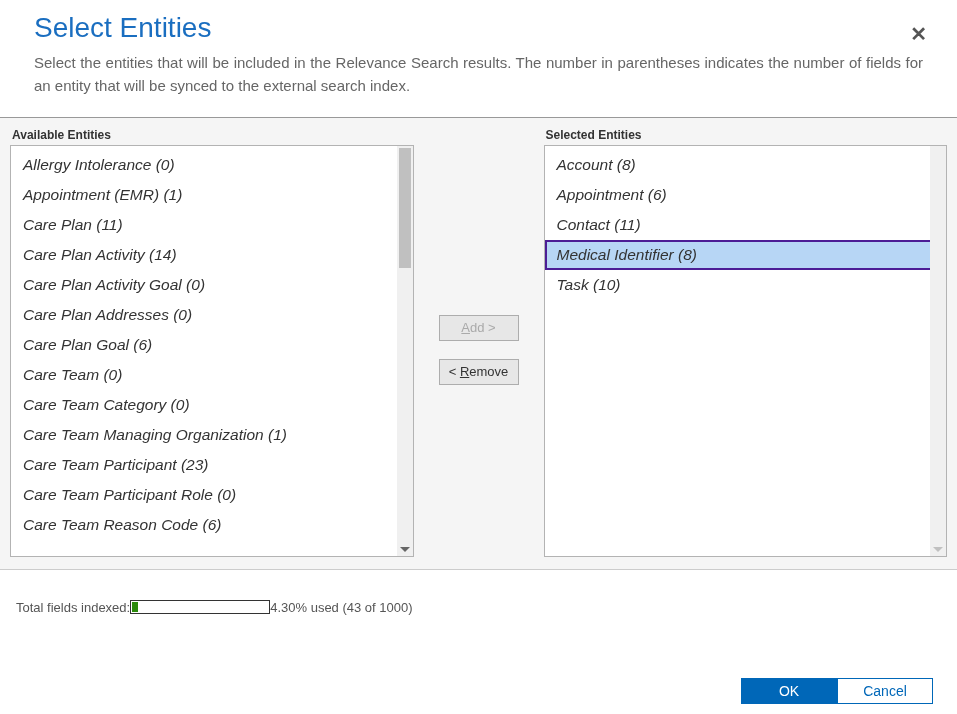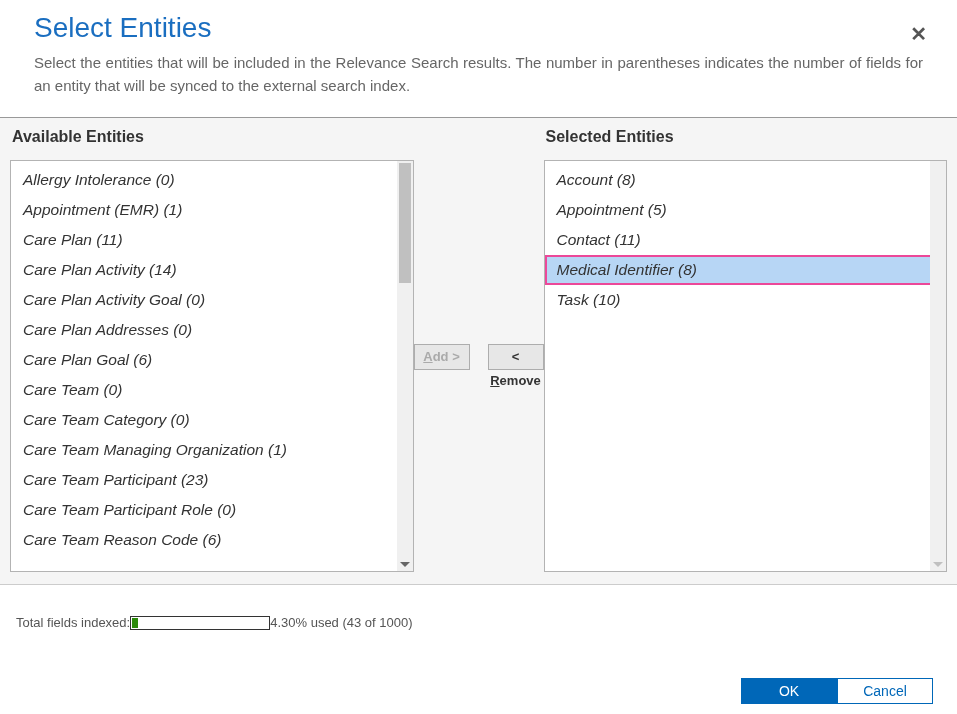--- a/index.html
+++ b/index.html
@@ -45,24 +45,24 @@
       padding: 10px 10px 12px 10px;
       display: flex;
       align-items: stretch;
     }
     .list-col {
       flex: 1;
       display: flex;
       flex-direction: column;
     }
     .list-label {
-      font-size: 16px;
+      font-size: 12px;
       font-weight: 700;
       color: #333;
-      margin-bottom: 14px;
+      margin-bottom: 3px;
       padding-left: 2px;
     }
     .listbox-wrap {
       position: relative;
       background: #fff;
       border: 1px solid #b3b3b3;
       height: 412px;
       overflow: hidden;
     }
     .listbox {
@@ -74,21 +74,21 @@
     }
     .listbox li {
       padding: 6px 12px;
       font-size: 15.5px;
       color: #333;
       cursor: default;
       white-space: nowrap;
     }
     .selected-item {
       background: #b7d6f5;
-      border: 2px solid #ec4899;
+      border: 2px solid #4c1d95;
       padding: 4px 10px !important;
     }
     .scrollbar {
       position: absolute;
       top: 0;
       right: 0;
       width: 16px;
       height: 100%;
       background: #f0f0f0;
     }
@@ -109,26 +109,25 @@
       border-right: 5px solid transparent;
     }
     .scroll-arrow.down {
       bottom: 4px;
       border-top: 5px solid #666;
     }
     .right-list .scroll-arrow { opacity: 0.35; }
     .mid-col {
       width: 130px;
       display: flex;
-      flex-direction: row;
+      flex-direction: column;
       justify-content: center;
       align-items: center;
       gap: 18px;
       padding-top: 14px;
-      font-weight: bold;
     }
     .btn {
       width: 80px;
       height: 26px;
       border: 1px solid #adadad;
       background: #e7e7e7;
       font-size: 13px;
       cursor: pointer;
       text-align: center;
       line-height: 24px;
@@ -137,21 +136,21 @@
     .btn.disabled {
       color: #aaa;
       cursor: default;
     }
     .btn u { text-decoration: underline; }
     .footer {
       padding: 30px 16px 8px 16px;
       font-size: 13px;
       color: #555;
       display: flex;
-      align-items: flex-end;
+      align-items: flex-start;
     }
     .progress {
       width: 140px;
       height: 14px;
       border: 1px solid #333;
       background: #fff;
       position: relative;
     }
     .progress-fill {
       position: absolute;
@@ -216,21 +215,21 @@
   <div class="mid-col">
     <div class="btn disabled"><u>A</u><span id="add-rest">dd &gt;</span></div>
     <div class="btn"><span id="rem-pre">&lt; </span><u>R</u><span id="rem-rest">emove</span></div>
   </div>
 
   <div class="list-col">
     <div class="list-label">Selected Entities</div>
     <div class="listbox-wrap right-list">
       <ul class="listbox" id="sel-list">
           <li>Account (8)</li>
-          <li>Appointment (5)</li>
+          <li>Appointment (6)</li>
           <li>Contact (11)</li>
           <li class="selected-item">Medical Identifier (8)</li>
           <li>Task (10)</li>
         </ul>
       <div class="scrollbar">
         <div class="scroll-arrow down"></div>
       </div>
     </div>
   </div>
 </div>

